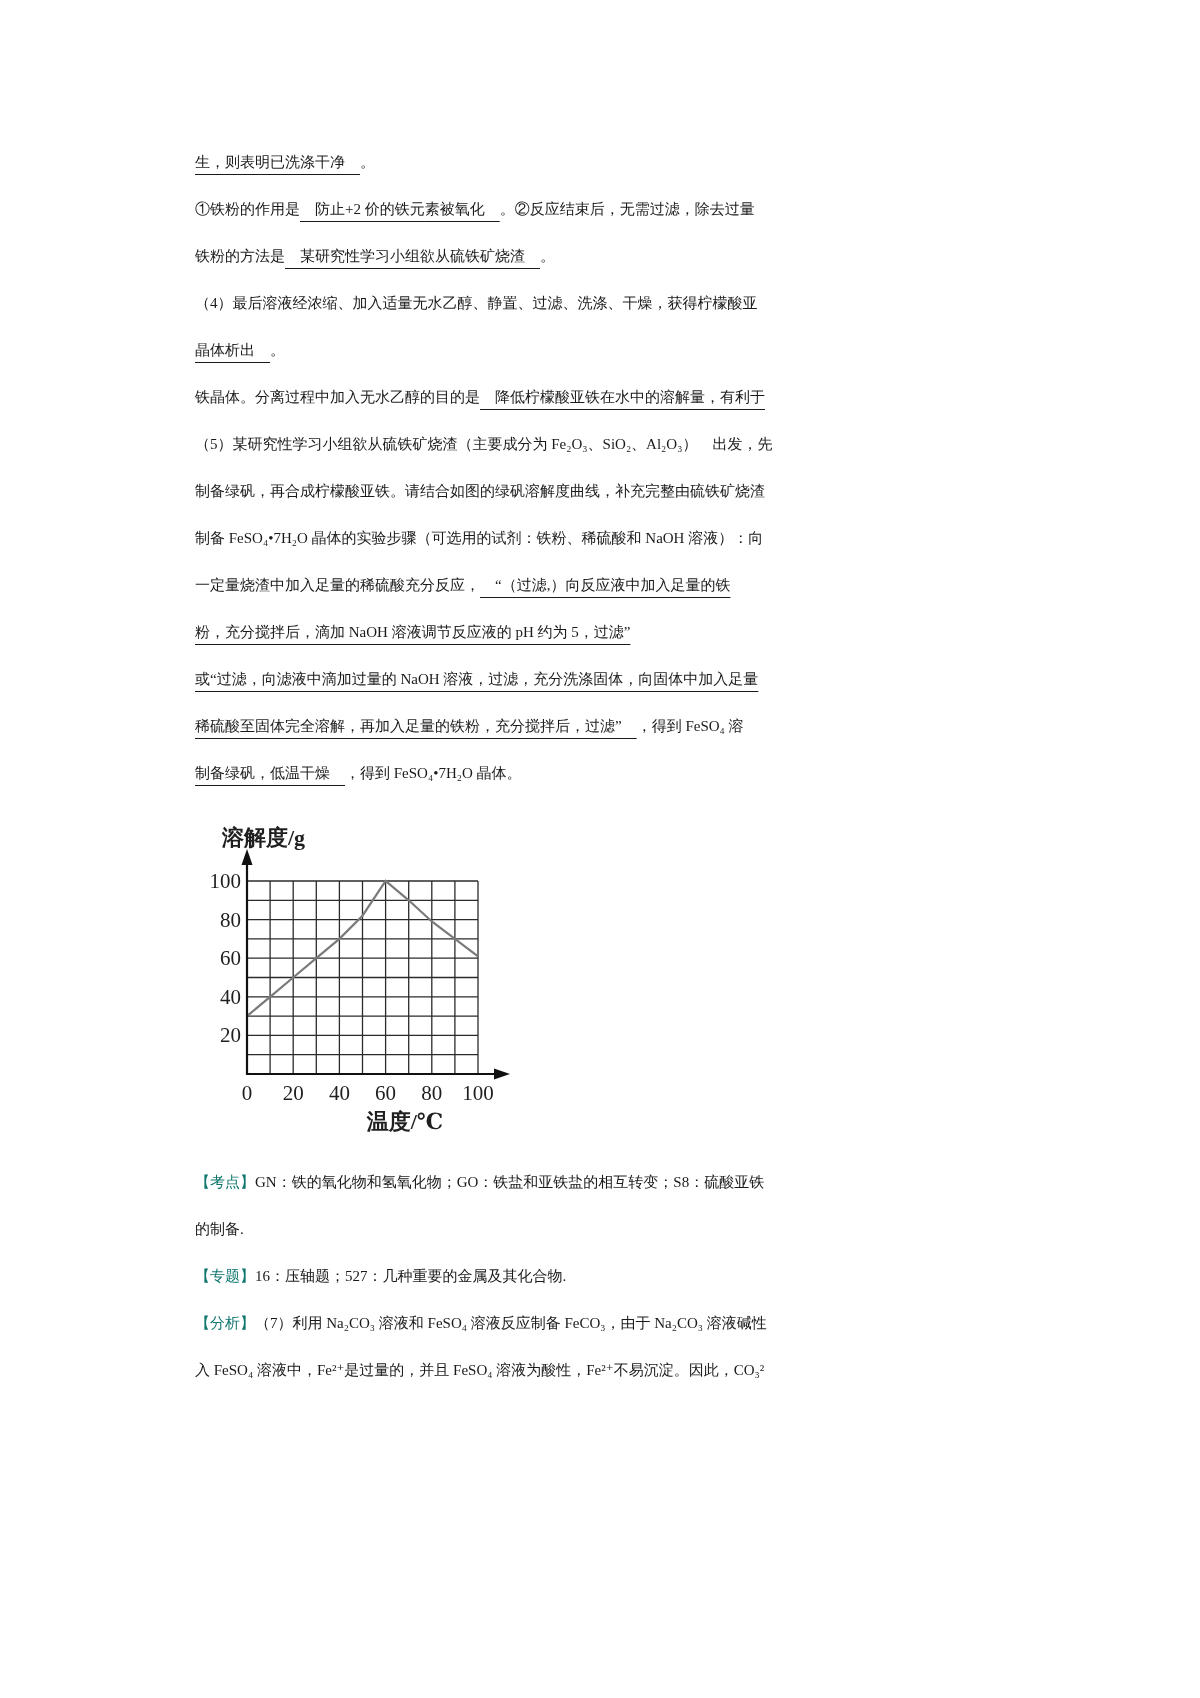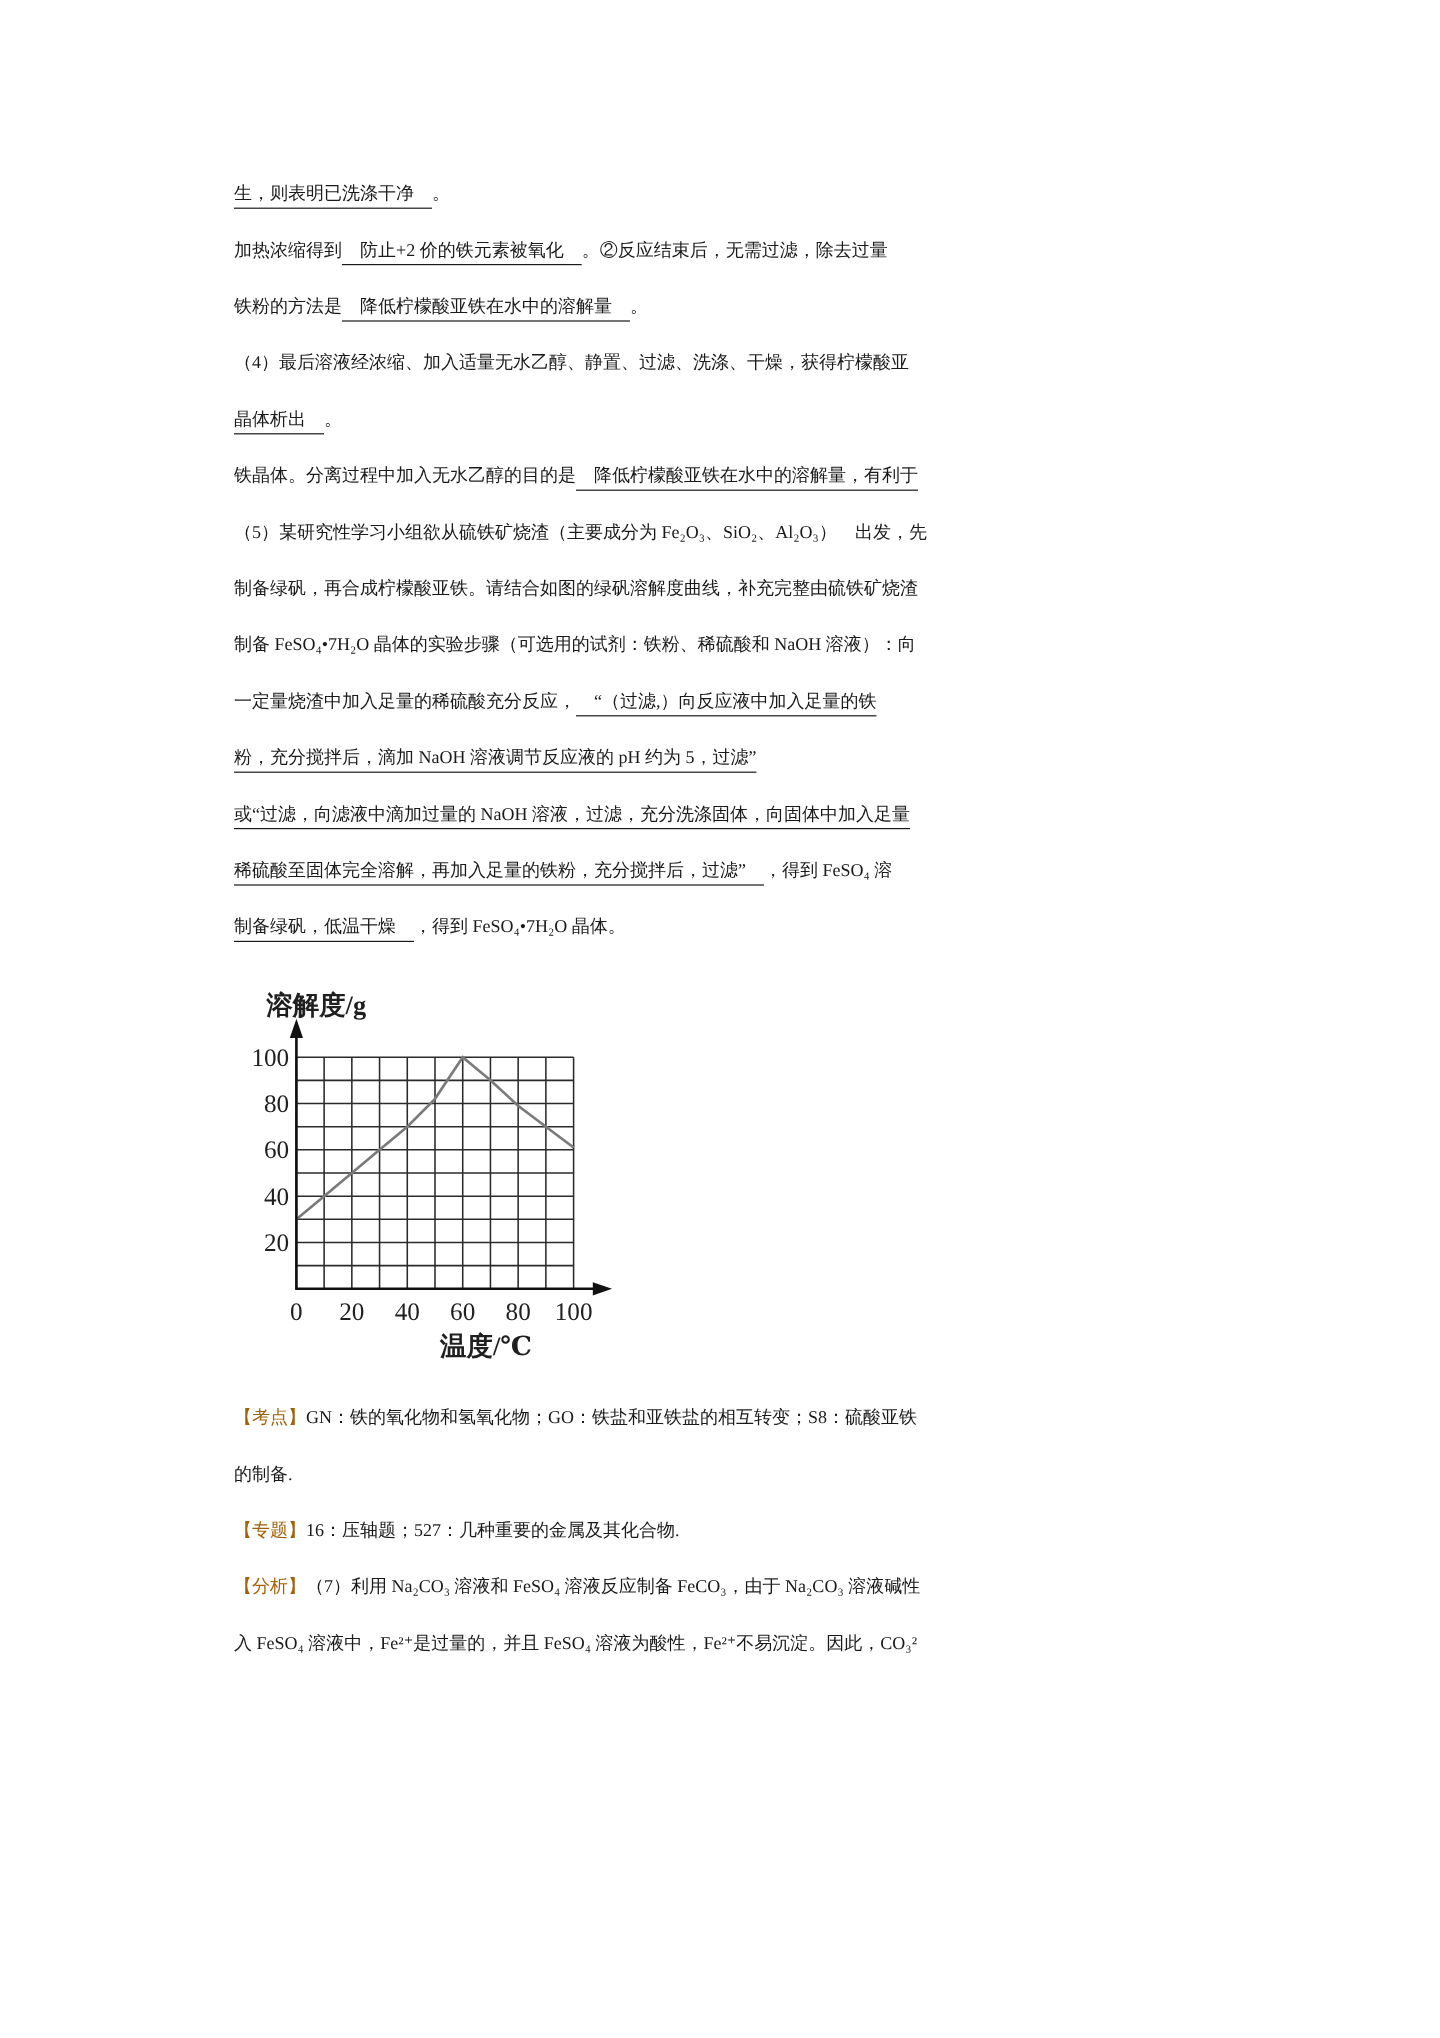--- a/index.html
+++ b/index.html
@@ -21,43 +21,43 @@
     font-size:15px;
     line-height:47px;
     white-space:nowrap;
   }
   .u{
     text-decoration:underline;
     text-underline-offset:7px;
     text-decoration-thickness:1px;
     text-decoration-skip-ink:none;
   }
-  .b{color:#a16207;}
+  .b{color:#0f766e;}
   .chart{
     position:relative;
     margin-left:5px;
     margin-top:12px;
     width:330px;height:350px;
   }
   svg text{
     font-family:"Liberation Serif","DejaVu Serif",serif;
     fill:#1f1f1f;
   }
   .ylab,.xlab{font-size:22px;font-weight:bold;}
   .tick{font-size:21px;}
 </style>
 </head>
 <body>
 
 <div class="page">
   <div class="content">
 
     <p class="line"><span class="u">生，则表明已洗涤干净　</span><span>。</span></p>
-    <p class="line"><span>加热浓缩得到</span><span class="u">　防止+2 价的铁元素被氧化　</span><span>。②反应结束后，无需过滤，除去过量</span></p>
-    <p class="line"><span>铁粉的方法是</span><span class="u">　降低柠檬酸亚铁在水中的溶解量　</span><span>。</span></p>
+    <p class="line"><span>①铁粉的作用是</span><span class="u">　防止+2 价的铁元素被氧化　</span><span>。②反应结束后，无需过滤，除去过量</span></p>
+    <p class="line"><span>铁粉的方法是</span><span class="u">　某研究性学习小组欲从硫铁矿烧渣　</span><span>。</span></p>
     <p class="line"><span>（4）最后溶液经浓缩、加入适量无水乙醇、静置、过滤、洗涤、干燥，获得柠檬酸亚</span></p>
     <p class="line"><span class="u">晶体析出　</span><span>。</span></p>
     <p class="line"><span>铁晶体。分离过程中加入无水乙醇的目的是</span><span class="u">　降低柠檬酸亚铁在水中的溶解量，有利于</span></p>
     <p class="line"><span>（5）某研究性学习小组欲从硫铁矿烧渣（主要成分为 Fe₂O₃、SiO₂、Al₂O₃）　出发，先</span></p>
     <p class="line"><span>制备绿矾，再合成柠檬酸亚铁。请结合如图的绿矾溶解度曲线，补充完整由硫铁矿烧渣</span></p>
     <p class="line"><span>制备 FeSO₄•7H₂O 晶体的实验步骤（可选用的试剂：铁粉、稀硫酸和 NaOH 溶液）：向</span></p>
     <p class="line"><span>一定量烧渣中加入足量的稀硫酸充分反应，</span><span class="u">　“（过滤,）向反应液中加入足量的铁</span></p>
     <p class="line"><span class="u">粉，充分搅拌后，滴加 NaOH 溶液调节反应液的 pH 约为 5，过滤”</span></p>
     <p class="line"><span class="u">或“过滤，向滤液中滴加过量的 NaOH 溶液，过滤，充分洗涤固体，向固体中加入足量</span></p>
     <p class="line"><span class="u">稀硫酸至固体完全溶解，再加入足量的铁粉，充分搅拌后，过滤”　</span><span>，得到 FeSO₄ 溶</span></p>

